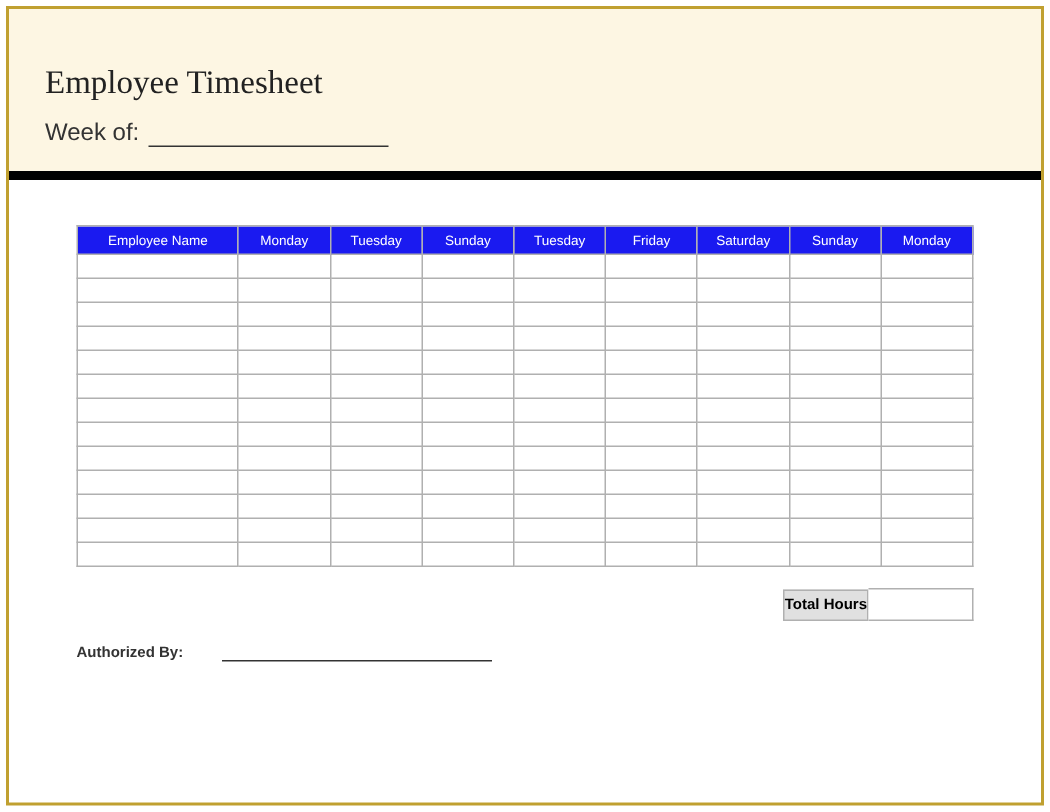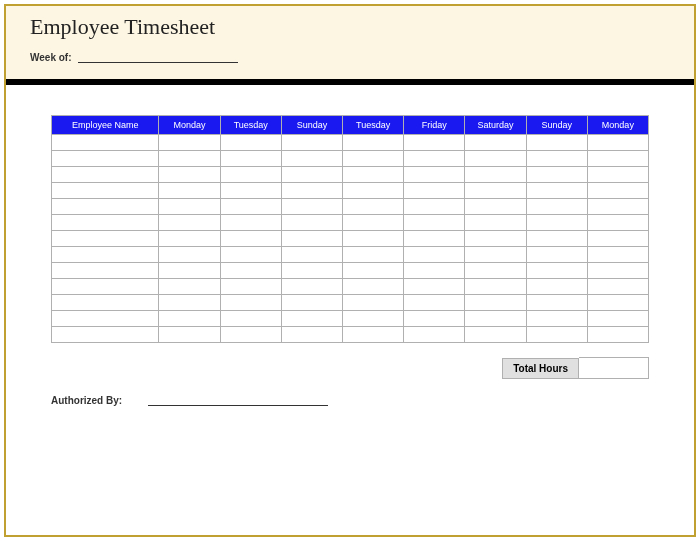--- a/index.html
+++ b/index.html
@@ -12,39 +12,38 @@
     }
     .outer-frame {
       width: 100%;
       height: 100%;
       border: 2px solid #c0a030;
       background: #fff;
       position: relative;
     }
     .header-section {
       background: #fdf6e3;
-      padding: 8px 24px 10px 24px;
+      padding: 36px 24px 10px 24px;
     }
     .title {
       font-size: 22px;
       font-family: Georgia, 'Times New Roman', serif;
       color: #222;
       font-weight: normal;
       margin-bottom: 12px;
     }
     .week-row {
       display: flex;
       align-items: flex-end;
       gap: 6px;
       margin-bottom: 6px;
     }
     .week-label {
-      font-size: 10px;
+      font-size: 16px;
       color: #333;
-      font-weight: bold;
     }
     .week-line {
       width: 160px;
       border-bottom: 1px solid #333;
       height: 1px;
     }
     .divider-bar {
       height: 6px;
       background: #000;
       margin: 0;
@@ -86,21 +85,21 @@
       justify-content: flex-end;
       align-items: center;
       margin-top: 14px;
       gap: 0;
     }
     .total-hours-label {
       font-size: 10px;
       font-weight: bold;
       background: #e0e0e0;
       border: 1px solid #b0b0b0;
-      padding: 4px 10px;
+      padding: 4px 0;
     }
     .total-hours-box {
       width: 70px;
       height: 22px;
       border: 1px solid #b0b0b0;
       border-left: none;
       background: #fff;
     }
     .auth-row {
       display: flex;

